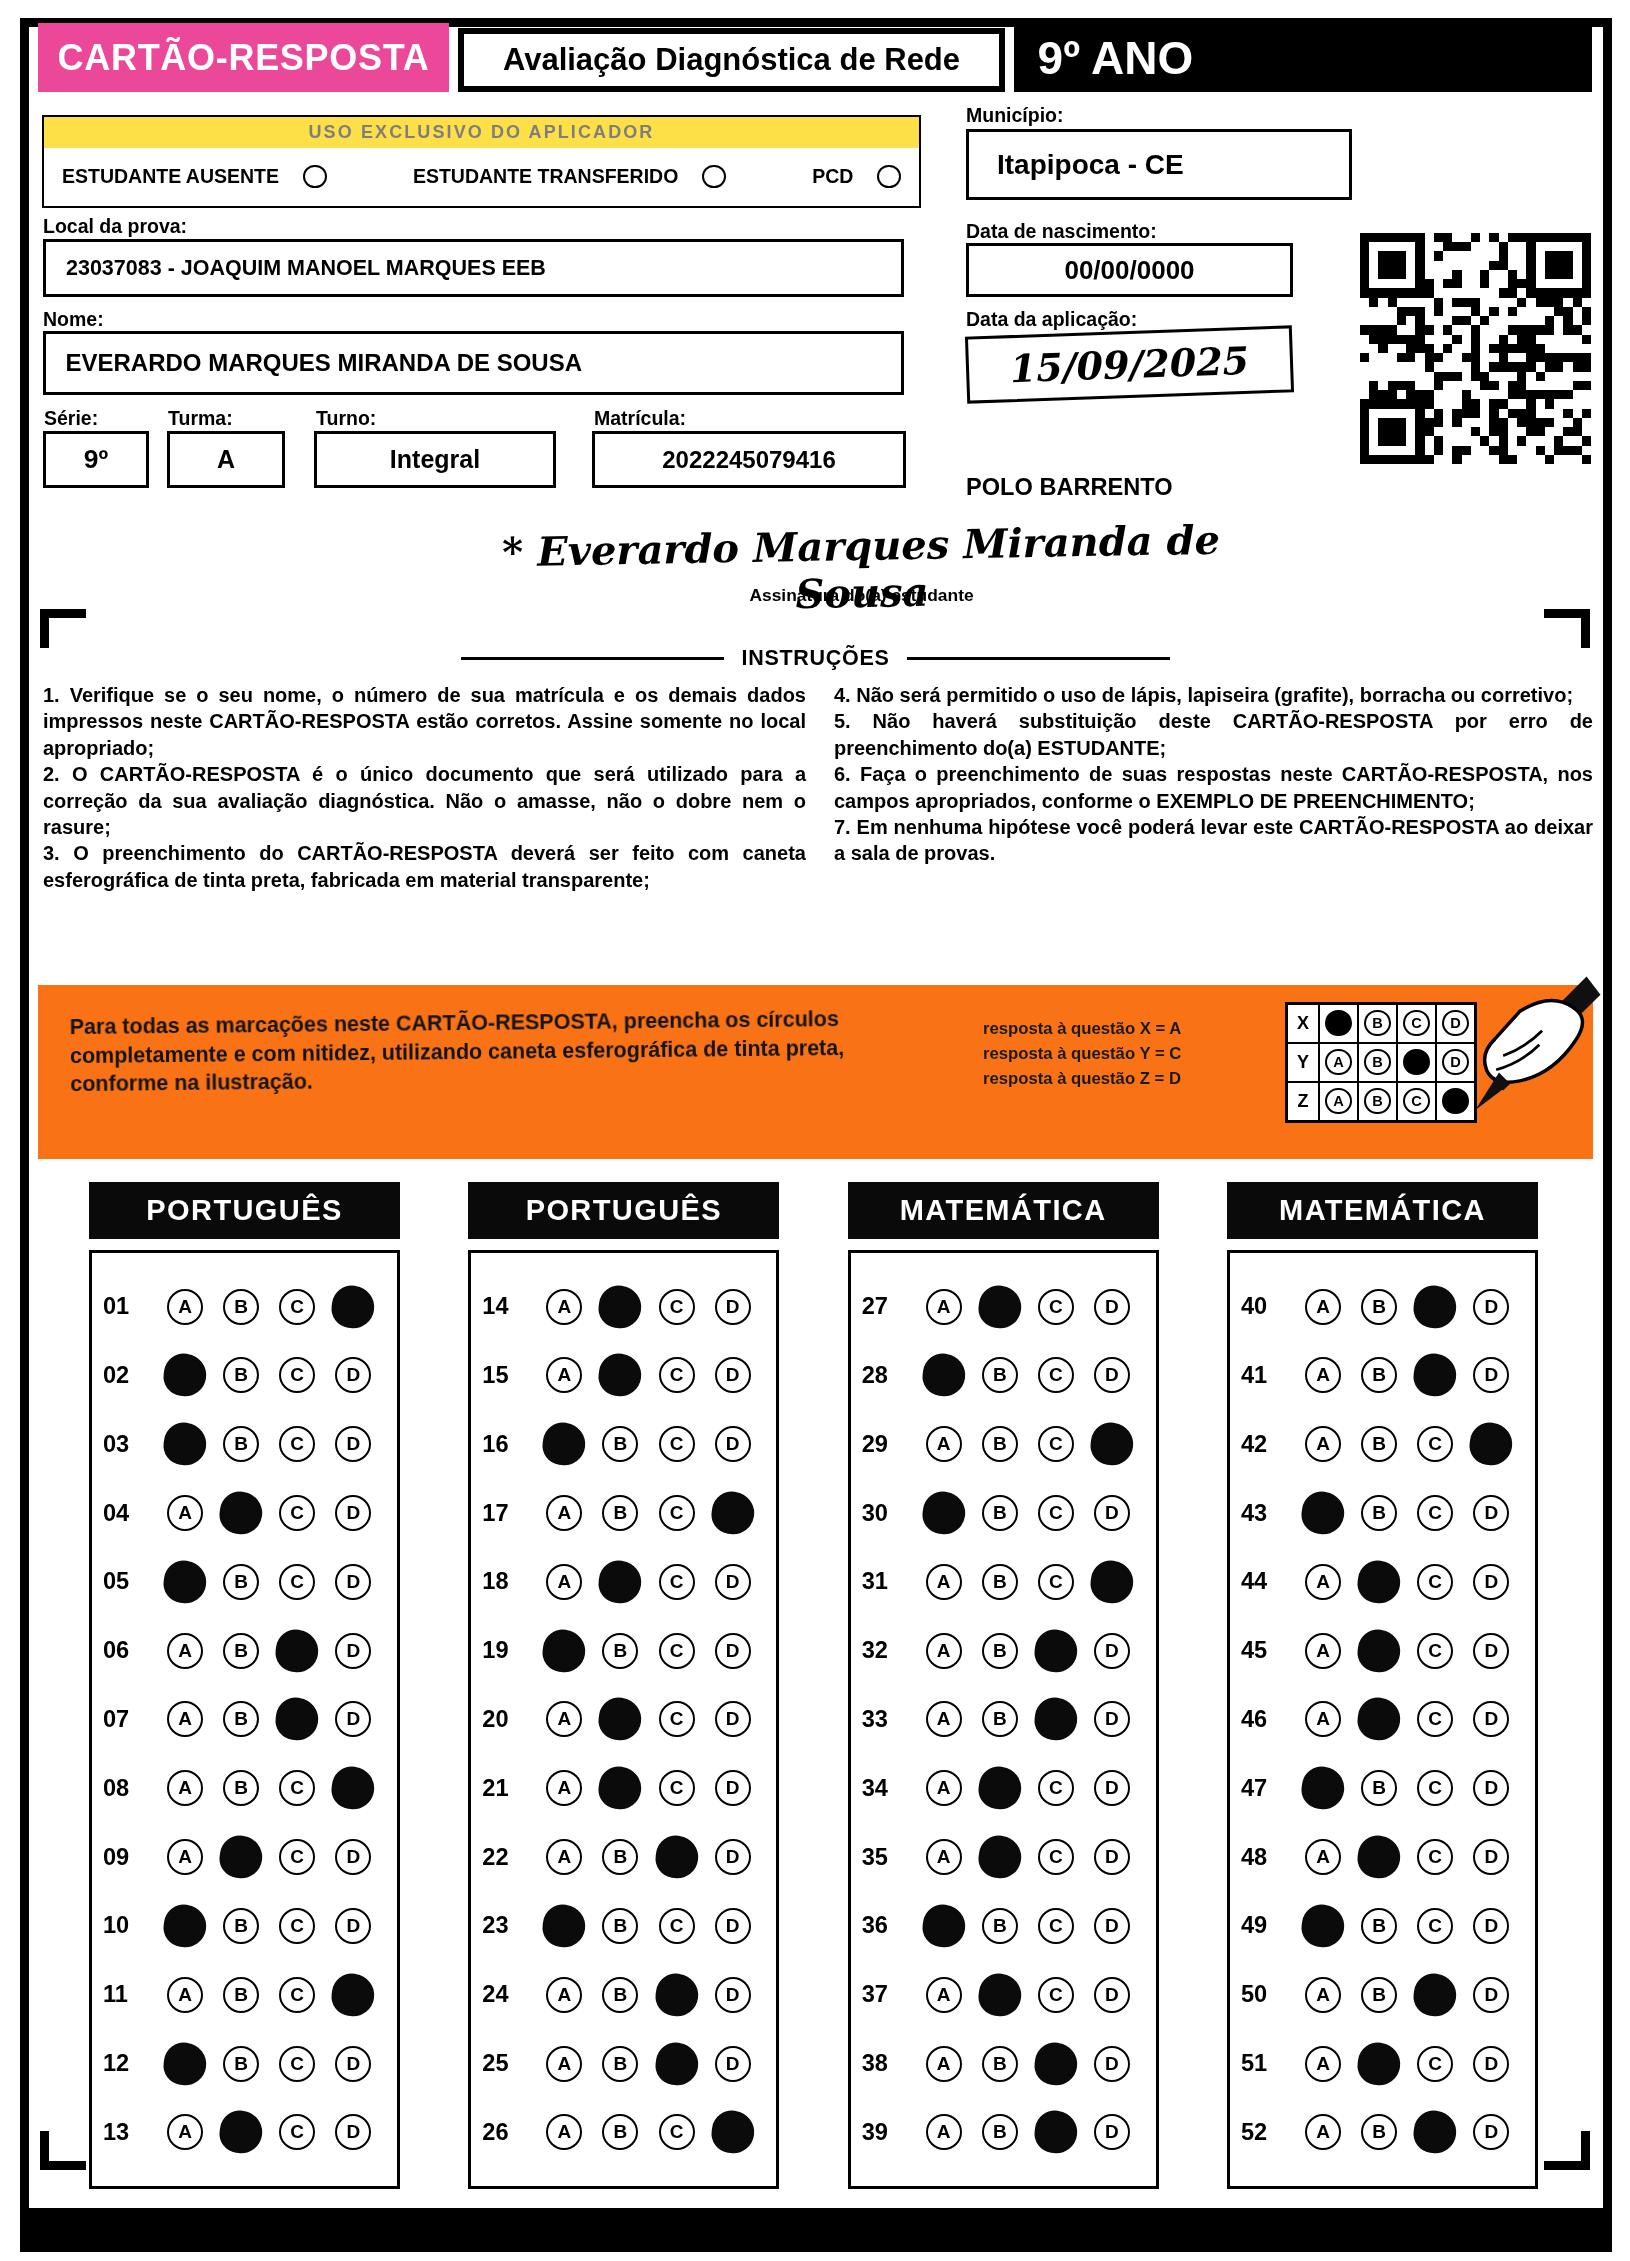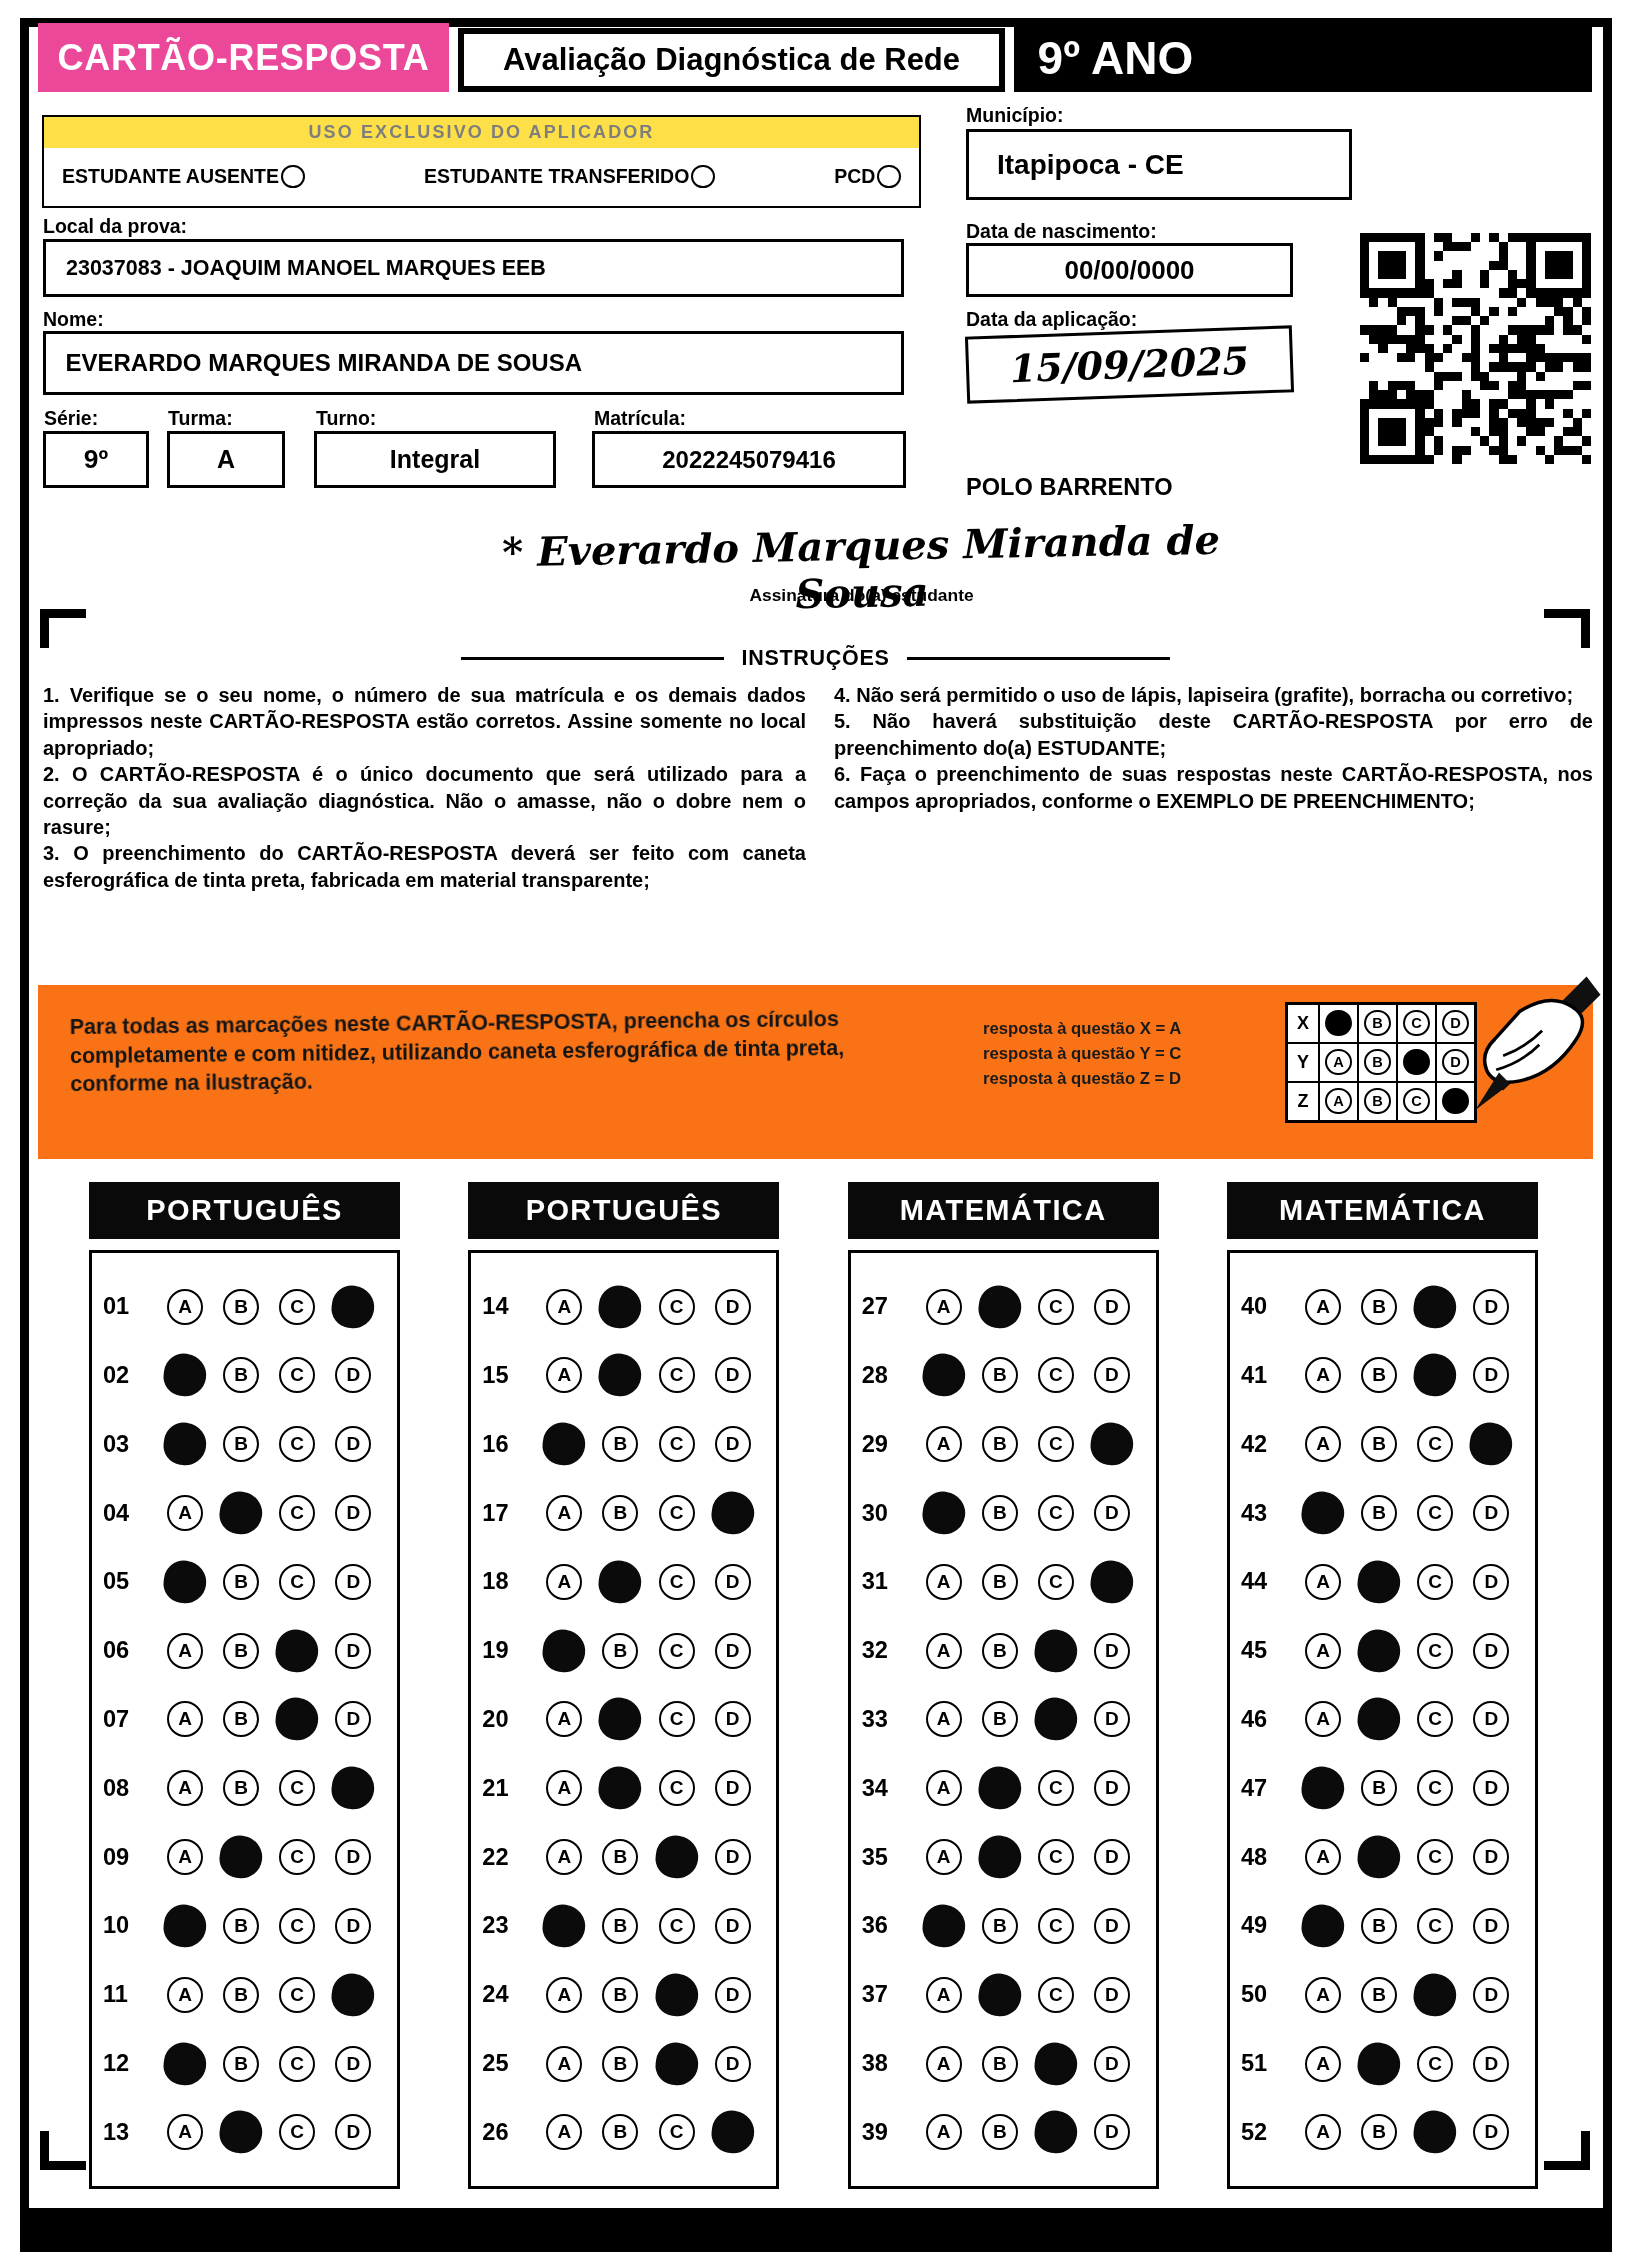--- a/index.html
+++ b/index.html
@@ -17,21 +17,21 @@
   .hdr-exam{left:458px;top:28px;width:547px;height:64px;background:#fff;border:6.3px solid #000;box-sizing:border-box;
             display:flex;align-items:center;justify-content:center;font-size:31px;font-weight:bold;}
   .hdr-grade{left:1014px;top:23px;width:578px;height:69px;background:#000;color:#fff;
              display:flex;align-items:center;font-size:46px;font-weight:bold;padding-left:23.6px;box-sizing:border-box;}
 
   
   .applicator{left:42px;top:115px;width:879px;height:93px;border:2.8px solid #000;box-sizing:border-box;}
   .applicator-bar{height:31px;background:#fde047;display:flex;align-items:center;justify-content:center;
                   color:#7e7e7e;font-weight:bold;font-size:18px;letter-spacing:2.1px;filter:blur(0.7px);}
   #applicator-options{display:flex;justify-content:space-between;align-items:center;height:57px;padding:0 18px;}
-  .opt{display:flex;align-items:center;gap:2px;font-weight:bold;font-size:19.5px;}
+  .opt{display:flex;align-items:center;gap:24px;font-weight:bold;font-size:19.5px;}
   .opt-circle{width:23.6px;height:23.6px;border:2.8px solid #000;border-radius:50%;box-sizing:border-box;background:#fff;}
 
   
   .fld-label{position:absolute;font-weight:bold;font-size:19.5px;}
   .fld-box{position:absolute;border:3.5px solid #000;box-sizing:border-box;display:flex;align-items:center;font-weight:bold;background:#fff;}
   .center{justify-content:center;}
 
   .handwriting{font-family:"DejaVu Serif",serif;font-style:italic;font-weight:bold;}
 
   
@@ -788,20 +788,21 @@
   </div>
   <div class="instr-col" id="instr-left">
       <p class="instr-p">1. Verifique se o seu nome, o número de sua matrícula e os demais dados impressos neste CARTÃO-RESPOSTA estão corretos. Assine somente no local apropriado;</p>
       <p class="instr-p">2. O CARTÃO-RESPOSTA é o único documento que será utilizado para a correção da sua avaliação diagnóstica. Não o amasse, não o dobre nem o rasure;</p>
       <p class="instr-p">3. O preenchimento do CARTÃO-RESPOSTA deverá ser feito com caneta esferográfica de tinta preta, fabricada em material transparente;</p>
     </div>
   <div class="instr-col" id="instr-right">
       <p class="instr-p">4. Não será permitido o uso de lápis, lapiseira (grafite), borracha ou corretivo;</p>
       <p class="instr-p">5. Não haverá substituição deste CARTÃO-RESPOSTA por erro de preenchimento do(a) ESTUDANTE;</p>
       <p class="instr-p">6. Faça o preenchimento de suas respostas neste CARTÃO-RESPOSTA, nos campos apropriados, conforme o EXEMPLO DE PREENCHIMENTO;</p>
+      <p class="instr-p">7. Em nenhuma hipótese você poderá levar este CARTÃO-RESPOSTA ao deixar a sala de provas.</p>
     </div>
 
   <div class="abs band">
     <div class="band-text">Para todas as marcações neste CARTÃO-RESPOSTA, preencha os círculos completamente e com nitidez, utilizando caneta esferográfica de tinta preta, conforme na ilustração.</div>
     <div class="band-legend" id="legend">
         <div>resposta à questão X = A</div>
         <div>resposta à questão Y = C</div>
         <div>resposta à questão Z = D</div>
       </div>
     <div id="example-grid">

